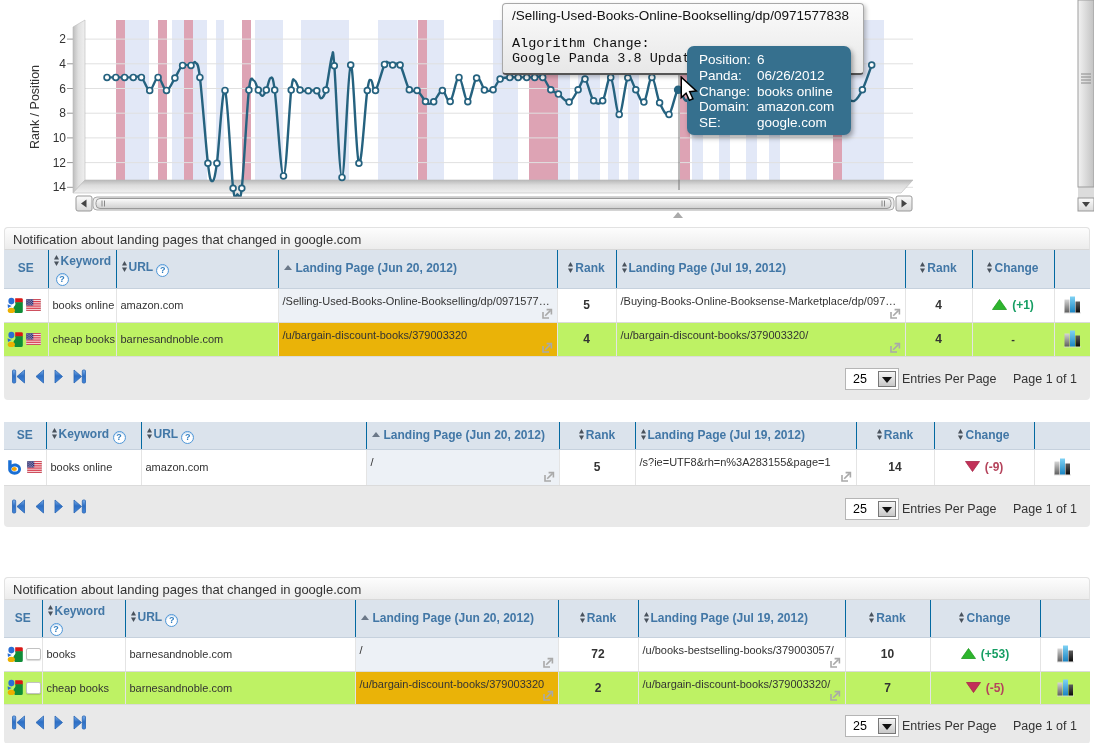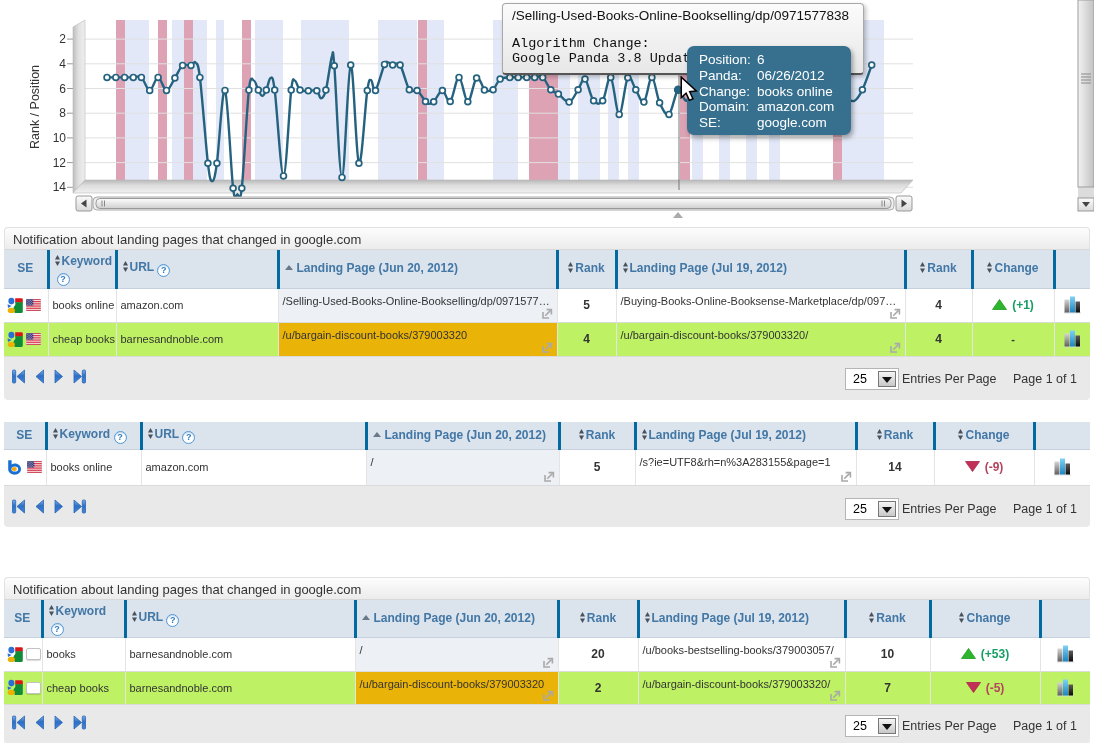--- a/index.html
+++ b/index.html
@@ -3,21 +3,21 @@
 * { margin:0; padding:0; box-sizing:border-box; }
 html,body { width:1094px; height:743px; }
 body { position:relative; background:#fff; font-family:"Liberation Sans", sans-serif; overflow:hidden; }
 .abs { position:absolute; }
 .panel { position:absolute; left:4px; width:1086px; }
 .ptitle { height:23px; line-height:23px; padding-left:8px; font-size:13px; color:#333;
   background:linear-gradient(#fdfdfd,#ececec); border:1px solid #e2e2e2; border-bottom:1px solid #d8d8d8;
   border-radius:4px 4px 0 0; }
 table { border-collapse:collapse; table-layout:fixed; width:1086px; }
 th { background:#dbe3ec; color:#4277a6; font-size:12px; font-weight:bold; line-height:15px;
-  border-right:3px solid #0369a1; border-bottom:1px solid #c6d1dd; padding:0 5px; text-align:left; vertical-align:middle;
+  border-right:1px solid #0369a1; border-bottom:1px solid #c6d1dd; padding:0 5px; text-align:left; vertical-align:middle;
   white-space:nowrap; overflow:hidden; }
 td { font-size:11px; color:#333; border-right:1px solid #e4e4e4; border-bottom:1px solid #dbdbdb;
   padding:0 4px; vertical-align:middle; background:#fff; white-space:nowrap; overflow:hidden;margin-top:7px; }
 tr.alt td { background:#bef264; }
 td.sorted { background:#edf1f6; }
 tr.alt td.sorted { background:#eab308; }
 td.lp { vertical-align:top; padding-top:6px; position:relative; text-overflow:ellipsis; }
 td.num { text-align:center; font-weight:bold; font-size:12px; }
 th.c { text-align:center; }
 td.c { text-align:center; }
@@ -689,21 +689,21 @@
                 <ellipse cx="4.3" cy="13.4" rx="3.6" ry="2.7" fill="#ecb000"></ellipse>
               </svg><span style="display:inline-block;width:15px;height:12px;background:#fff;border:1px solid #c2c2c2;border-radius:2px;vertical-align:middle;margin-left:3px;box-shadow:0 1px 1px rgba(0,0,0,0.15)"></span></div>
           </td>
           <td>books</td>
           <td>barnesandnoble.com</td>
           <td class="lp sorted">/<svg class="linkico" width="11" height="11" viewBox="0 0 11 11">
               <path d="M1 4v6h6" fill="none" stroke="#a9a9a9" stroke-width="1.6"></path>
               <path d="M3.2 7.8L8.6 2.4" stroke="#a9a9a9" stroke-width="1.6"></path>
               <path d="M4.6 1.6h4.8v4.8" fill="none" stroke="#a9a9a9" stroke-width="1.6"></path>
             </svg></td>
-          <td class="num">20</td>
+          <td class="num">72</td>
           <td class="lp">/u/books-bestselling-books/379003057/<svg class="linkico" width="11" height="11" viewBox="0 0 11 11">
               <path d="M1 4v6h6" fill="none" stroke="#a9a9a9" stroke-width="1.6"></path>
               <path d="M3.2 7.8L8.6 2.4" stroke="#a9a9a9" stroke-width="1.6"></path>
               <path d="M4.6 1.6h4.8v4.8" fill="none" stroke="#a9a9a9" stroke-width="1.6"></path>
             </svg></td>
           <td class="num">10</td>
           <td class="c"><span style="white-space:nowrap"><svg width="15" height="11" style="vertical-align:-1px;margin-right:5px">
                 <path d="M7.5 0.5L14.5 10.5H0.5z" fill="#2db52d" stroke="#1f9a1f" stroke-width="0.8"></path>
               </svg><span class="up">(+53)</span></span></td>
           <td class="c" style="border-right:none;padding:0"><svg width="17" height="18" viewBox="0 0 17 18" style="vertical-align:middle">

